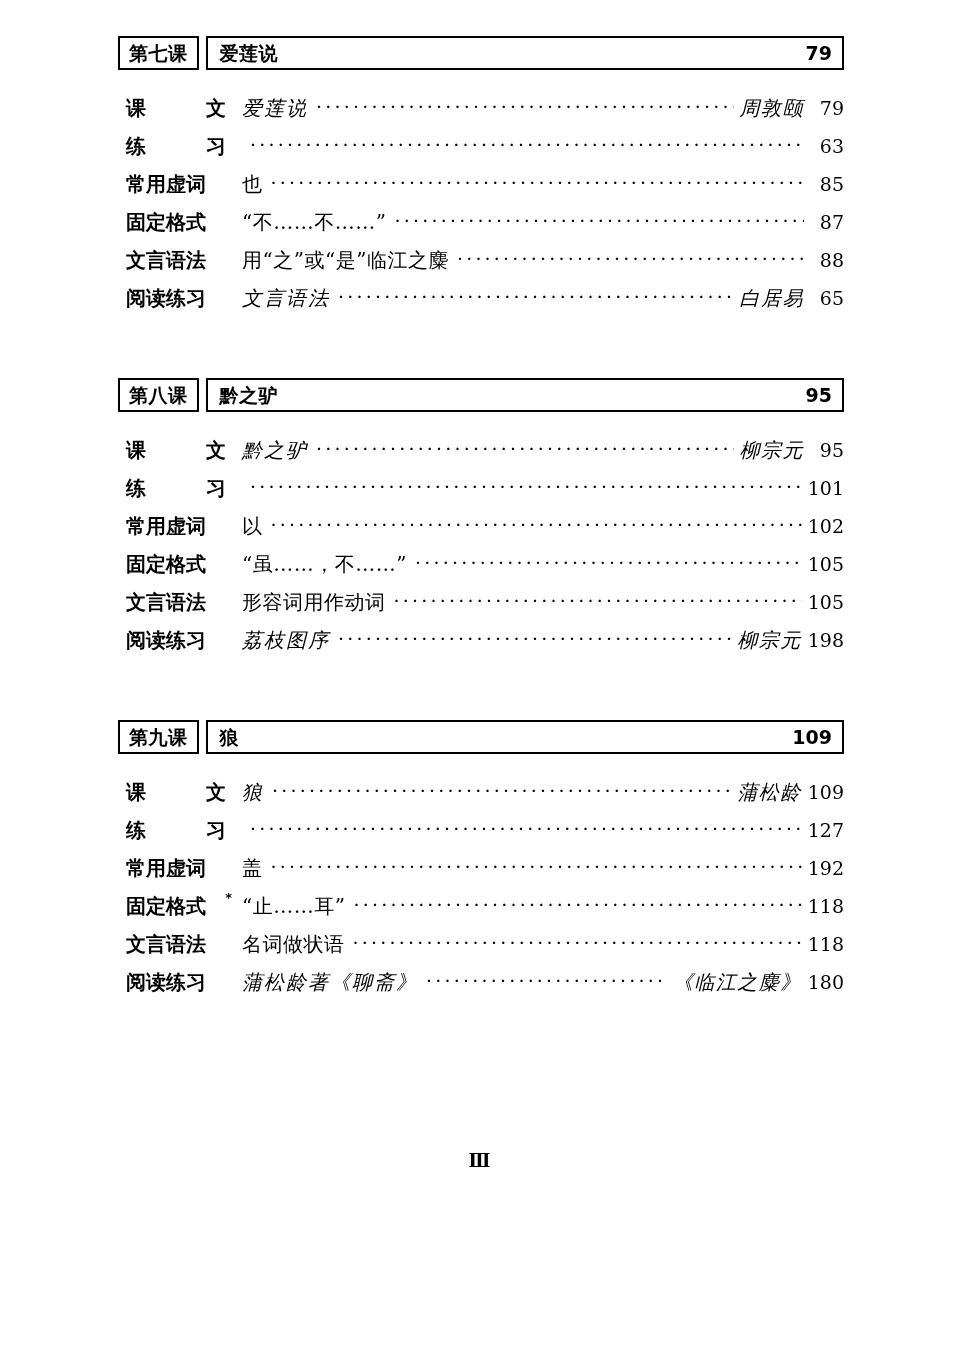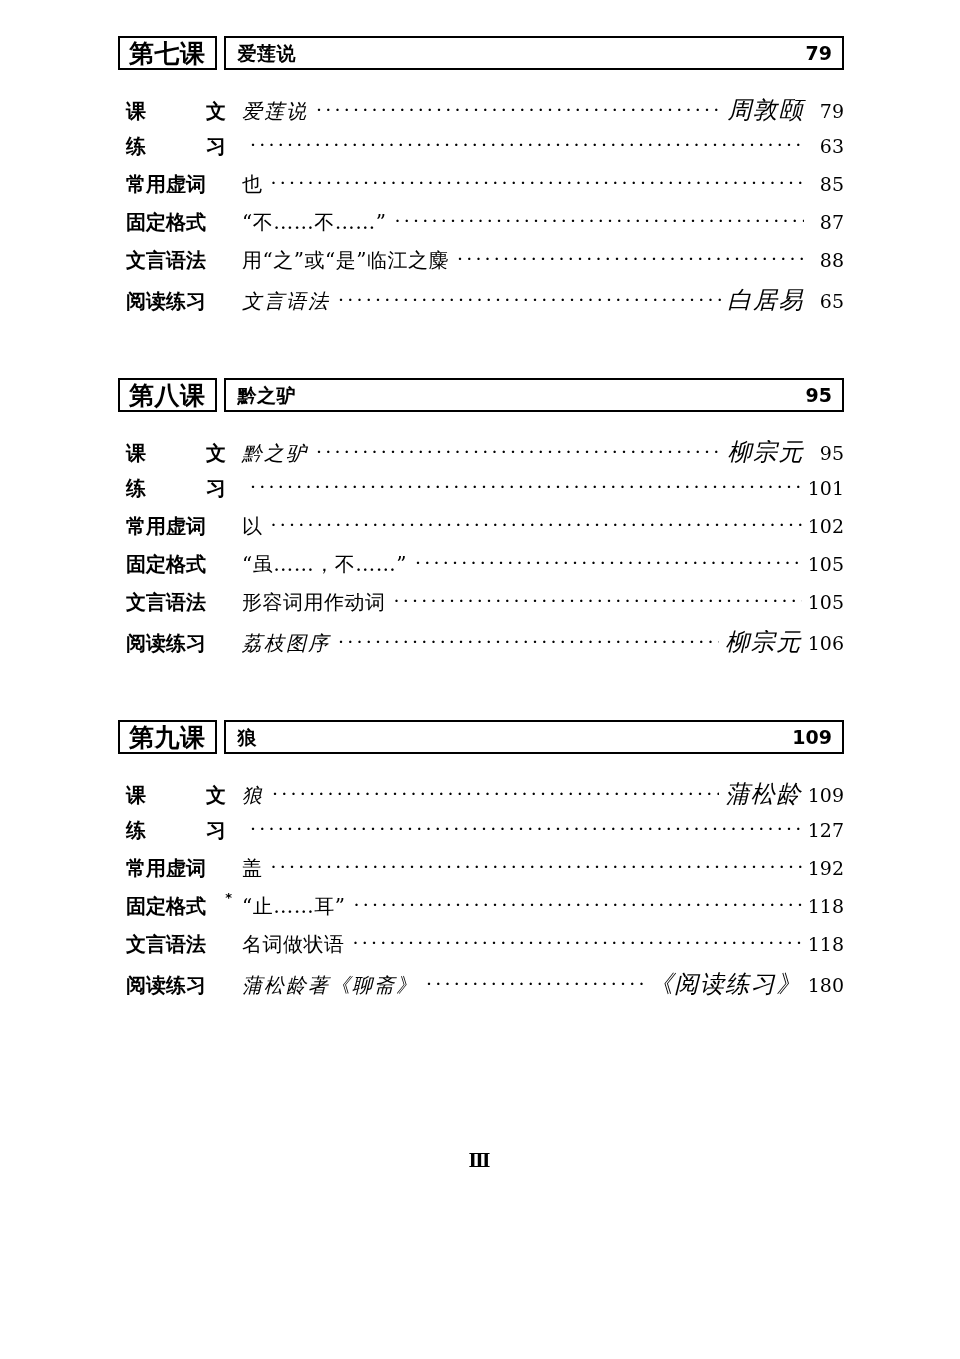--- a/index.html
+++ b/index.html
@@ -43,21 +43,21 @@
   }
   .lesson-tag {
     box-sizing: border-box;
     border: 2px solid #000;
     padding: 0 9px;
     display: flex;
     align-items: center;
     justify-content: center;
     font-family: "DejaVu Sans", "Liberation Sans", sans-serif;
     font-weight: bold;
-    font-size: 25px;
+    font-size: 19px;
     letter-spacing: 0.5px;
     line-height: 1;
     white-space: nowrap;
     background: #fff;
   }
   .lesson-titlebar {
     box-sizing: border-box;
     flex: 1;
     margin-left: 7px;
     border: 2px solid #000;
@@ -146,21 +146,21 @@
     line-height: 1;
     letter-spacing: 3.2px;
     margin: 0 6px 0 8px;
     position: relative;
     top: -2px;
   }
   .entry-author {
     white-space: nowrap;
     font-family: "DejaVu Serif", "Liberation Serif", serif;
     font-style: italic;
-    font-size: 24px;
+    font-size: 20px;
     line-height: 1;
     letter-spacing: 1.5px;
     padding-right: 6px;
   }
   .entry-page {
     flex: 0 0 auto;
     min-width: 34px;
     text-align: right;
     font-family: "DejaVu Serif", "Liberation Serif", serif;
     font-size: 19px;
@@ -305,21 +305,21 @@
             </div>
             <span class="entry-page">105</span>
           </div>
           <div class="entry">
             <div class="entry-label"><span>阅读练习</span></div>
             <div class="entry-mid">
               <span class="entry-title kai">荔枝图序</span>
               <span class="leader">························································································································</span>
               <span class="entry-author">柳宗元</span>
             </div>
-            <span class="entry-page">106</span>
+            <span class="entry-page">198</span>
           </div>
         </div>
       </div>
       <div class="lesson">
         <div class="lesson-header">
           <div class="lesson-tag">第九课</div>
           <div class="lesson-titlebar">
             <span class="lesson-title">狼</span>
             <span class="lesson-page">109</span>
           </div>
@@ -369,21 +369,21 @@
               <span class="entry-title song">名词做状语</span>
               <span class="leader">························································································································</span>
             </div>
             <span class="entry-page">118</span>
           </div>
           <div class="entry">
             <div class="entry-label"><span>阅读练习</span></div>
             <div class="entry-mid">
               <span class="entry-title kai">蒲松龄著《聊斋》</span>
               <span class="leader">························································································································</span>
-              <span class="entry-author">《阅读练习》</span>
+              <span class="entry-author">《临江之麋》</span>
             </div>
             <span class="entry-page">180</span>
           </div>
         </div>
       </div>
     </div>
   <div class="folio">Ⅲ</div>
 </div>
 
 </body></html>

